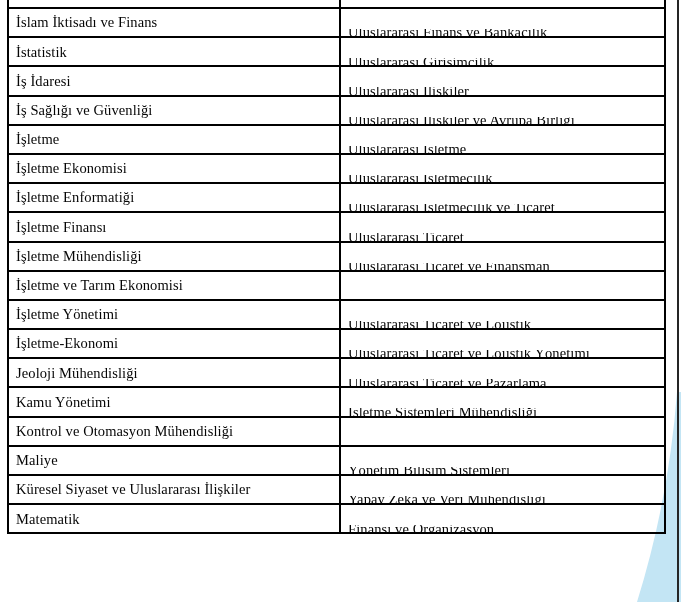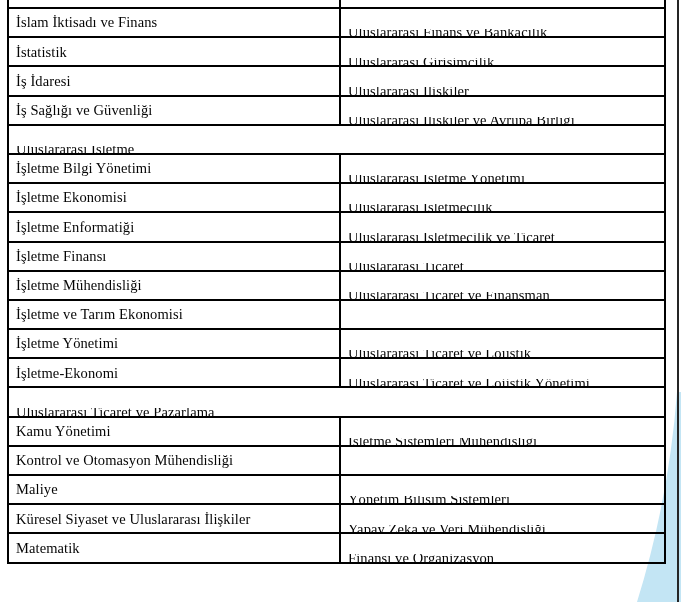--- a/index.html
+++ b/index.html
@@ -105,27 +105,24 @@
     <div class="t-cell left">İş İdaresi</div>
     <div class="t-cell right">Uluslararası İlişkiler</div>
   </div>
 
   <div class="t-row">
     <div class="t-cell left">İş Sağlığı ve Güvenliği</div>
     <div class="t-cell right">Uluslararası İlişkiler ve Avrupa Birliği</div>
   </div>
 
   <div class="t-row">
+    <div class="t-cell left">İşletme</div>
     <div class="t-cell right">Uluslararası İşletme</div>
   </div>
 
-  <div class="t-row">
-    <div class="t-cell left">İşletme Bilgi Yönetimi</div>
-    <div class="t-cell right">Uluslararası İşletme Yönetimi</div>
-  </div>
 
   <div class="t-row">
     <div class="t-cell left">İşletme Ekonomisi</div>
     <div class="t-cell right">Uluslararası İşletmecilik</div>
   </div>
 
   <div class="t-row">
     <div class="t-cell left">İşletme Enformatiği</div>
     <div class="t-cell right">Uluslararası İşletmecilik ve Ticaret</div>
   </div>
@@ -148,20 +145,21 @@
     <div class="t-cell left">İşletme Yönetimi</div>
     <div class="t-cell right">Uluslararası Ticaret ve Lojistik</div>
   </div>
 
   <div class="t-row">
     <div class="t-cell left">İşletme-Ekonomi</div>
     <div class="t-cell right">Uluslararası Ticaret ve Lojistik Yönetimi</div>
   </div>
 
   <div class="t-row">
+    <div class="t-cell left">Jeoloji Mühendisliği</div>
     <div class="t-cell right">Uluslararası Ticaret ve Pazarlama</div>
   </div>
 
 
   <div class="t-row">
     <div class="t-cell left">Kamu Yönetimi</div>
     <div class="t-cell right">İşletme Sistemleri Mühendisliği</div>
   </div>
 
   <div class="t-row">

